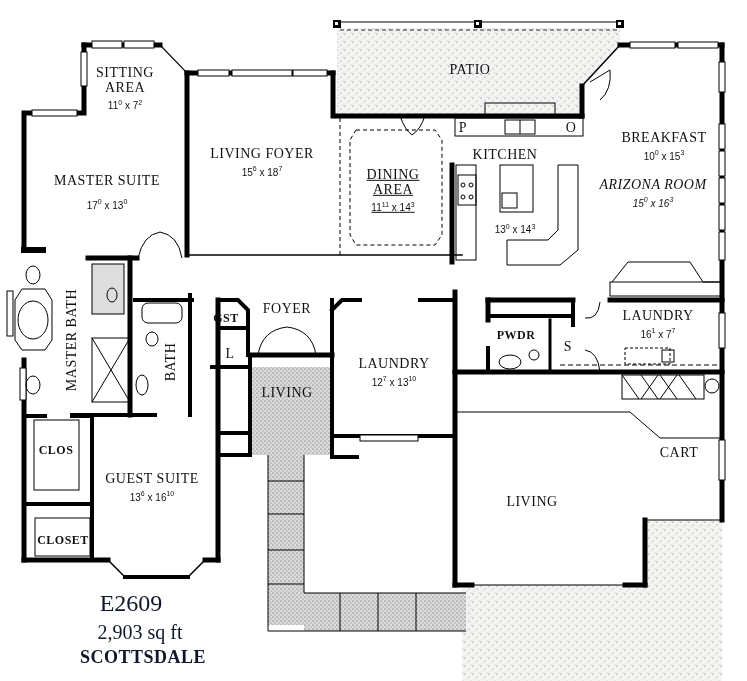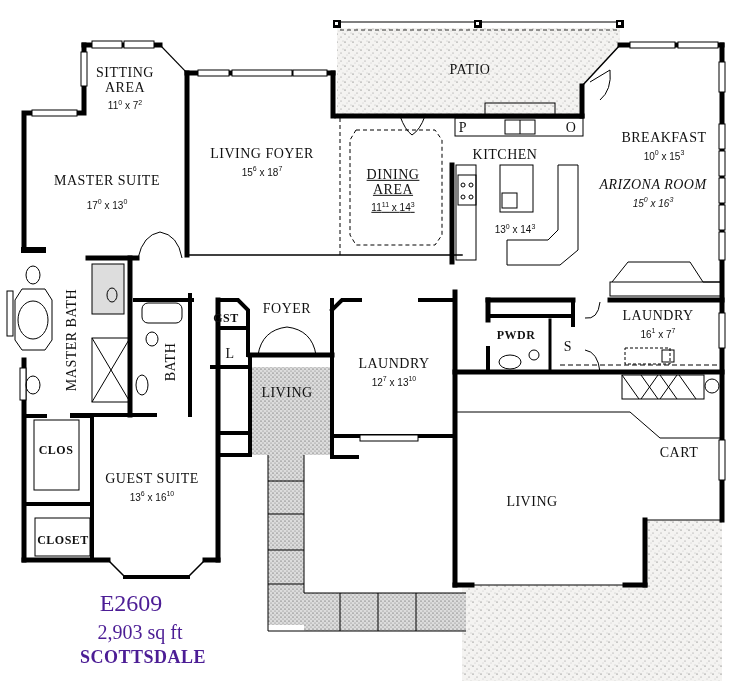--- a/index.html
+++ b/index.html
@@ -4,21 +4,21 @@
 <style>
   html, body { margin: 0; padding: 0; background: #ffffff; }
   body { width: 747px; height: 681px; overflow: hidden; position: relative; font-family: "DejaVu Serif", "Liberation Serif", serif; }
   #plan { position: absolute; left: 0; top: 0; width: 747px; height: 681px; }
   .room-label { position: absolute; font-family: "Liberation Serif", "DejaVu Serif", serif; color: #111; text-align: center; white-space: nowrap; transform: translate(-50%, -50%); }
   .room-name { font-size: 14px; letter-spacing: 0.5px; line-height: 15px; display: block; }
   .room-name.bold { font-weight: bold; font-size: 12px; }
   .room-dim { font-family: "Liberation Sans", "DejaVu Sans", sans-serif; font-size: 10px; display: block; margin-top: 4px; }
   .room-dim sup { font-size: 7px; }
   .vertical { transform: translate(-50%, -50%) rotate(-90deg); }
-  .caption { position: absolute; font-family: "Liberation Serif", "DejaVu Serif", serif; color: #4c1d95; text-align: center; white-space: nowrap; transform: translateX(-50%); }
+  .caption { position: absolute; font-family: "Liberation Serif", "DejaVu Serif", serif; color: #0f172a; text-align: center; white-space: nowrap; transform: translateX(-50%); }
   .cap-model { font-size: 24px; left: 131px; top: 590px; }
   .cap-sqft { font-size: 20px; left: 140px; top: 621px; }
   .cap-name { font-size: 18px; font-weight: bold; left: 143px; top: 647px; letter-spacing: 0.5px; text-align: center; }
 </style>
 </head>
 <body>
 
 <svg id="plan" viewBox="0 0 747 681" xmlns="http://www.w3.org/2000/svg">
   <defs>
     <pattern id="stipple" width="8" height="8" patternUnits="userSpaceOnUse">

